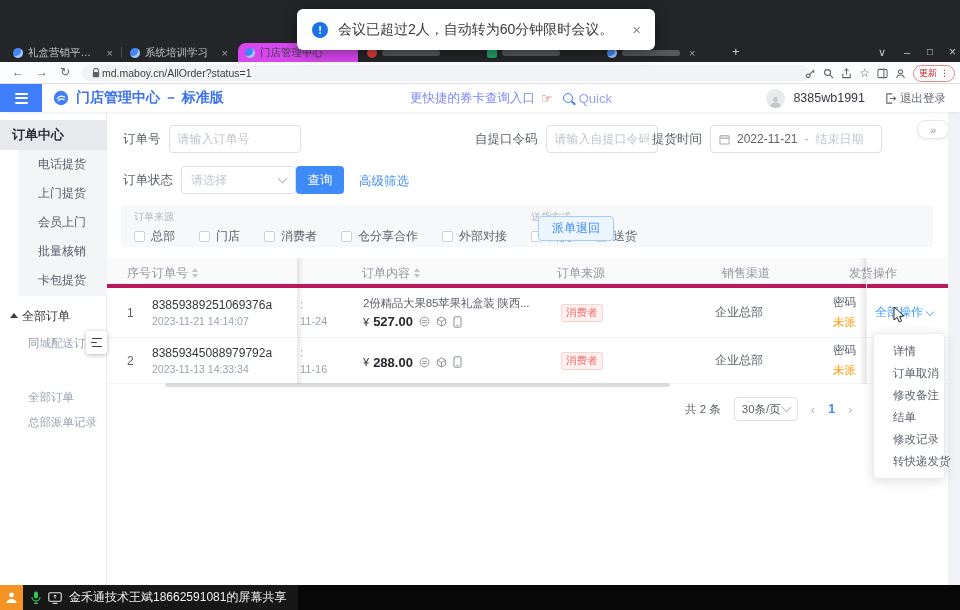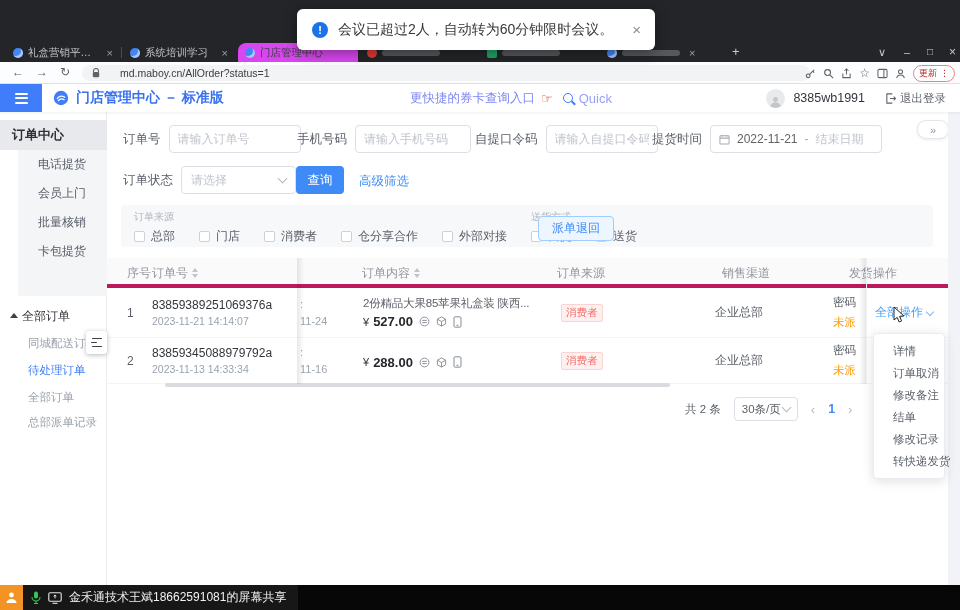--- a/index.html
+++ b/index.html
@@ -18,21 +18,21 @@
   .tab-title{overflow:hidden;text-overflow:ellipsis;flex:1}
   .tab-close{font-size:11px;color:#9aa0a6;flex:none;margin-left:4px}
   .tab-sep{position:absolute;top:47px;width:1px;height:11px;background:#4a4d51}
   .tab-ghost{width:58px;height:6px;border-radius:3px;background:#55585c}
   .winbtn{position:absolute;top:45px;color:#c8cbce;font-size:11px;line-height:14px}
 
   
   .toolbar{position:absolute;left:0;top:62px;width:960px;height:22px;background:#fcfdfe;border-bottom:1px solid #e1e3e6;box-sizing:border-box}
   .nav-ic{position:absolute;top:3px;font-size:12px;color:#5f6368}
   .url-pill{position:absolute;left:82px;top:3px;width:728px;height:16px;background:#f1f3f4;border-radius:8px;
-    display:flex;align-items:center;gap:20px;padding:0 10px;box-sizing:border-box}
+    display:flex;align-items:center;gap:2px;padding:0 10px;box-sizing:border-box}
   .url-text{font-size:10.5px;color:#3c4043}
   .tool-right{position:absolute;right:5px;top:2px;height:18px;display:flex;align-items:center;gap:7px}
   .tr-ic{color:#5f6368;font-size:11px;display:flex;align-items:center}
   .update-pill{border:1px solid #e08983;border-radius:9px;color:#c5221f;font-size:9px;padding:1px 5px;display:flex;align-items:center;gap:3px}
 
   
   .app-header{position:absolute;left:0;top:84px;width:960px;height:28px;background:#fff;box-shadow:0 1px 3px rgba(0,0,0,.07);z-index:2}
   .menu-btn{position:absolute;left:0;top:0;width:42px;height:28px;background:#3f7dfa;display:flex;flex-direction:column;justify-content:center;align-items:center;gap:2.5px}
   .menu-btn i{width:13px;height:2px;background:#fff;border-radius:1px}
   .brand{position:absolute;left:53px;top:0;height:28px;display:flex;align-items:center;gap:7px}
@@ -289,48 +289,44 @@
       </span>
     </div>
   </div>
 
   <div class="page">
 
     <aside class="sidebar">
       <div class="side-header">订单中心</div>
       <div class="side-group1">
         <div class="side-item">电话提货</div>
+        <div class="side-item">上门提货</div>
         <div class="side-item">会员上门</div>
         <div class="side-item">批量核销</div>
         <div class="side-item">卡包提货</div>
       </div>
       <div class="side-parent">
         <i class="tri-up"></i>
         <span>全部订单</span>
       </div>
       <div class="side-child sc0">同城配送订单</div>
-      <div class="side-child sc1 active">待处理订单</div>
       <div class="side-child sc2">全部订单</div>
       <div class="side-child sc3">总部派单记录</div>
       <div class="side-handle">
           <i></i>
           <i class="short"></i>
           <i></i>
         </div>
     </aside>
 
     <div class="main">
 
       <div class="fpair fp1">
         <span class="flabel">订单号</span>
         <input class="finput w1" placeholder="请输入订单号" style="">
-      </div>
-      <div class="fpair fp2">
-        <span class="flabel">手机号码</span>
-        <input class="finput w2" placeholder="请输入手机号码" style="">
       </div>
       <div class="fpair fp3">
         <span class="flabel">自提口令码</span>
         <input class="finput w3" placeholder="请输入自提口令码" style="">
       </div>
       <div class="fpair fp4">
         <span class="flabel">提货时间</span>
         <div class="datebox">
           <svg width="11" height="11" viewBox="0 0 12 12">
               <rect x="1" y="2" width="10" height="9" rx="1" fill="none" stroke="#a8abb2" stroke-width="1.1"></rect>

